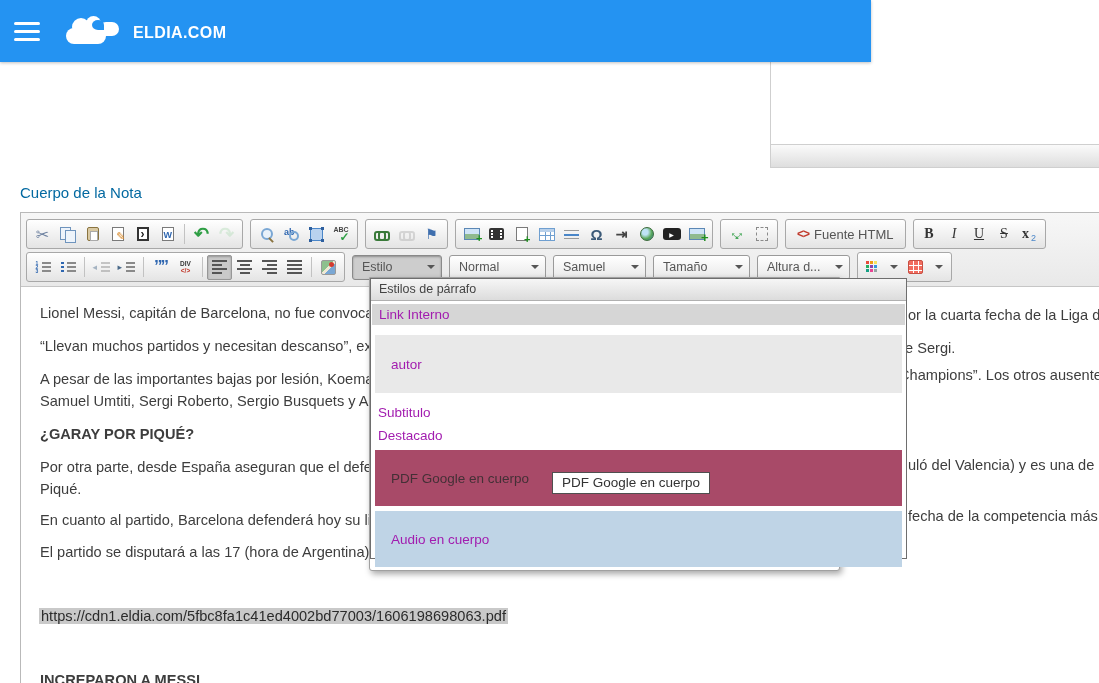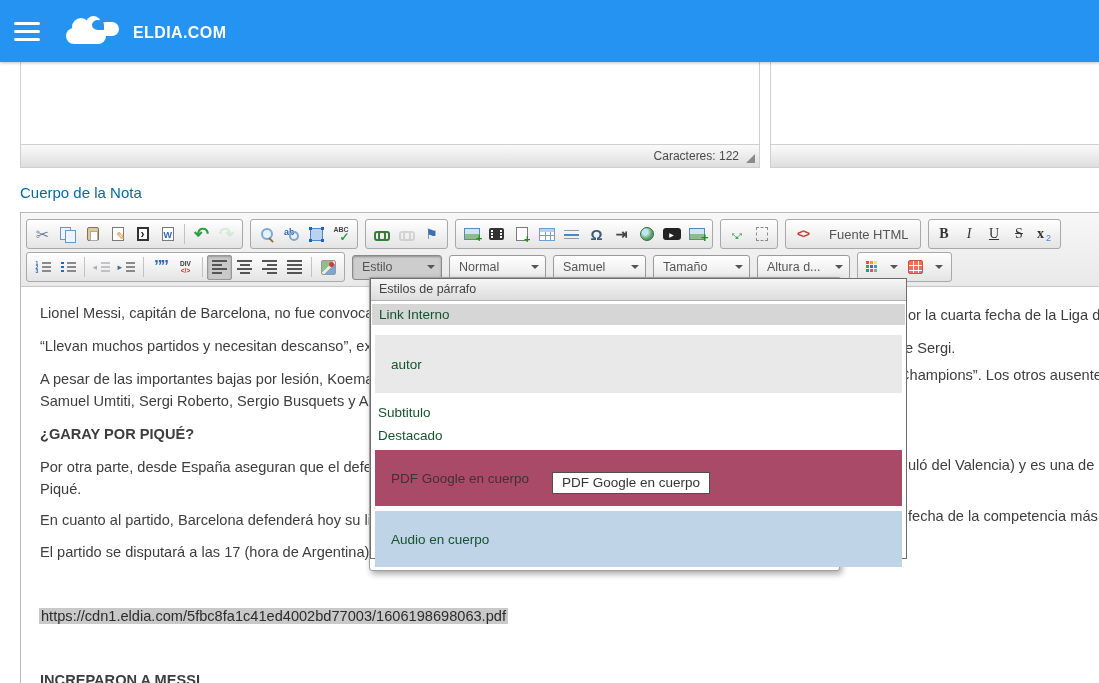--- a/index.html
+++ b/index.html
@@ -1,20 +1,20 @@
 <!DOCTYPE html>
 <html><head>
 <meta charset="utf-8">
 <style>
   * { margin:0; padding:0; box-sizing:border-box; }
   body { font-family:"Liberation Sans", sans-serif; background:#fff; }
   .page { position:relative; width:1099px; height:683px; overflow:hidden; background:#fff; }
 
   
-  .appbar { position:absolute; left:0; top:0; width:1099px; height:62px; background:#2493f2; box-shadow:0 1px 3px rgba(0,0,0,.25); z-index:10; }
+  .appbar { position:absolute; left:0; top:0; width:871px; height:62px; background:#2493f2; box-shadow:0 1px 3px rgba(0,0,0,.25); z-index:10; }
   .burger { position:absolute; left:14px; top:22px; width:26px; height:19px; cursor:pointer; }
   .burger i { display:block; height:3px; background:#fff; border-radius:2px; margin-bottom:5px; }
   .logo { position:absolute; left:66px; top:16px; width:56px; height:32px; }
   .logo .c1 { position:absolute; left:0; bottom:4px; width:40px; height:16px; background:#fff; border-radius:9px; }
   .logo .c2 { position:absolute; left:6px; top:2px; width:18px; height:18px; background:#fff; border-radius:50%; }
   .logo .c3 { position:absolute; left:20px; top:0; width:15px; height:15px; background:#fff; border-radius:50%; }
   .logo .c4 { position:absolute; left:33px; top:6px; width:20px; height:14px; background:#fff; border-radius:8px; }
   .logo .notch { position:absolute; left:26px; top:4px; width:12px; height:10px; background:#2493f2; border-radius:50% 50% 0 50%; }
   .brand { position:absolute; left:133px; top:24px; color:#fff; font-size:16px; font-weight:bold; letter-spacing:.4px; }
 
@@ -132,37 +132,37 @@
   .ic-gmaps::after { content:""; position:absolute; right:1px; top:1px; width:5px; height:5px; background:#d43a2f; border-radius:50%; }
   .ic-colorgrid { width:12px; height:12px; }
   .ic-colorgrid::before { content:""; position:absolute; left:0; top:0; width:3px; height:3px; background:#e74c3c;
     box-shadow:4px 0 #f39c12, 8px 0 #f7e463, 0 4px #27ae60, 4px 4px #8e44ad, 8px 4px #3498db, 0 8px #16a085, 4px 8px #e84393, 8px 8px #95a5a6; }
   .ic-redgrid { width:15px; height:14px; border:1px solid #c74f43; border-radius:2px;
     background:linear-gradient(#fff,#fff) 4px 0/1px 14px no-repeat,
       linear-gradient(#fff,#fff) 9px 0/1px 14px no-repeat,
       linear-gradient(#fff,#fff) 0 4px/15px 1px no-repeat,
       linear-gradient(#fff,#fff) 0 9px/15px 1px no-repeat, #f26d5f; }
 
-  .src-btn { display:flex; align-items:center; gap:20px; padding:0 8px; height:25px; cursor:pointer; }
+  .src-btn { display:flex; align-items:center; gap:5px; padding:0 8px; height:25px; cursor:pointer; }
   .src-btn .lbl { font-size:13px; color:#555; }
 
   .combo { display:flex; align-items:center; justify-content:space-between; height:25px; border:1px solid #9a9a9a; border-radius:3px; background:linear-gradient(#fff,#e8e8e8); padding:0 6px 0 9px; margin-right:7px; cursor:pointer; }
   .combo .lbl { font-size:12.5px; color:#555; white-space:nowrap; overflow:hidden; }
   .caret { width:0; height:0; border-left:4px solid transparent; border-right:4px solid transparent; border-top:4px solid #555; margin-left:8px; }
   .combo.pressed { background:#cdcdcd; box-shadow:inset 0 1px 2px rgba(0,0,0,.3); border-color:#8a8a8a;justify-content:space-between; }
   .grid-btn { display:flex; align-items:center; padding:0 5px; height:25px; cursor:pointer; gap:4px; }
   .doc-line { position:absolute; white-space:nowrap; font-size:14.6px; color:#3d3d3d; z-index:1; }
   .doc-line.b { font-weight:bold; }
   .doc-url { position:absolute; left:39px; top:608px; font-size:14.6px; color:#2b2b2b; background:#c9c9c9; padding:0 2px; z-index:1; }
 
   
   .dd-wrap { position:absolute; left:369px; top:277px; width:471px; height:294px; background:#fff; border:1px solid #a0a0a0; border-radius:0 0 3px 3px; box-shadow:2px 3px 6px rgba(0,0,0,.35); z-index:5; }
   .dd-inner { position:absolute; left:0; top:0; width:537px; height:281px; border:1px solid #6e6e6e; background:#fff; }
   .dd-title { height:22px; line-height:21px; background:linear-gradient(#f6f6f6,#dcdcdc); border-bottom:1px solid #b0b0b0; font-size:12.5px; color:#444; padding-left:8px; }
-  .dd-item { font-size:13.5px; color:#14532d; cursor:pointer; }
+  .dd-item { font-size:13.5px; color:#a21caf; cursor:pointer; }
   .s-link { background:#d6d6d6; height:21px; line-height:21px; margin:3px 1px 0 1px; padding-left:7px; }
   .s-autor { background:#e9e9e9; height:58px; display:flex; align-items:center; padding-left:16px; margin:10px 4px; }
   .s-plain { height:20px; line-height:20px; padding-left:7px; margin-top:3px; }
   .s-pdf { background:#a84a68; height:56px; display:flex; align-items:center; padding-left:16px; margin:4px 4px; color:#443036; }
   .s-audio { background:#bfd4e6; height:56px; display:flex; align-items:center; padding-left:16px; margin:5px 4px; }
   .tooltip { position:absolute; left:552px; top:472px; background:#fff; border:1.5px solid #4f4f4f; padding:2px 9px 3px 9px; font-size:13.5px; color:#333; z-index:6; white-space:nowrap; }
 </style>
 </head>
 <body>
 
@@ -177,26 +177,20 @@
     <div class="logo">
       <span class="c2"></span>
         <span class="c3"></span>
         <span class="c1"></span>
         <span class="c4"></span>
         <span class="notch"></span>
     </div>
     <div class="brand">ELDIA.COM</div>
   </div>
 
-  <div class="mini left">
-    <div class="statusbar">
-      <span class="chars">Caracteres: 122</span>
-      <span class="grip"></span>
-    </div>
-  </div>
   <div class="mini right">
     <div class="statusbar">
       
     </div>
   </div>
 
   <div class="body-label">Cuerpo de la Nota</div>
 
   <div class="editor">
     <div class="toolbar">

